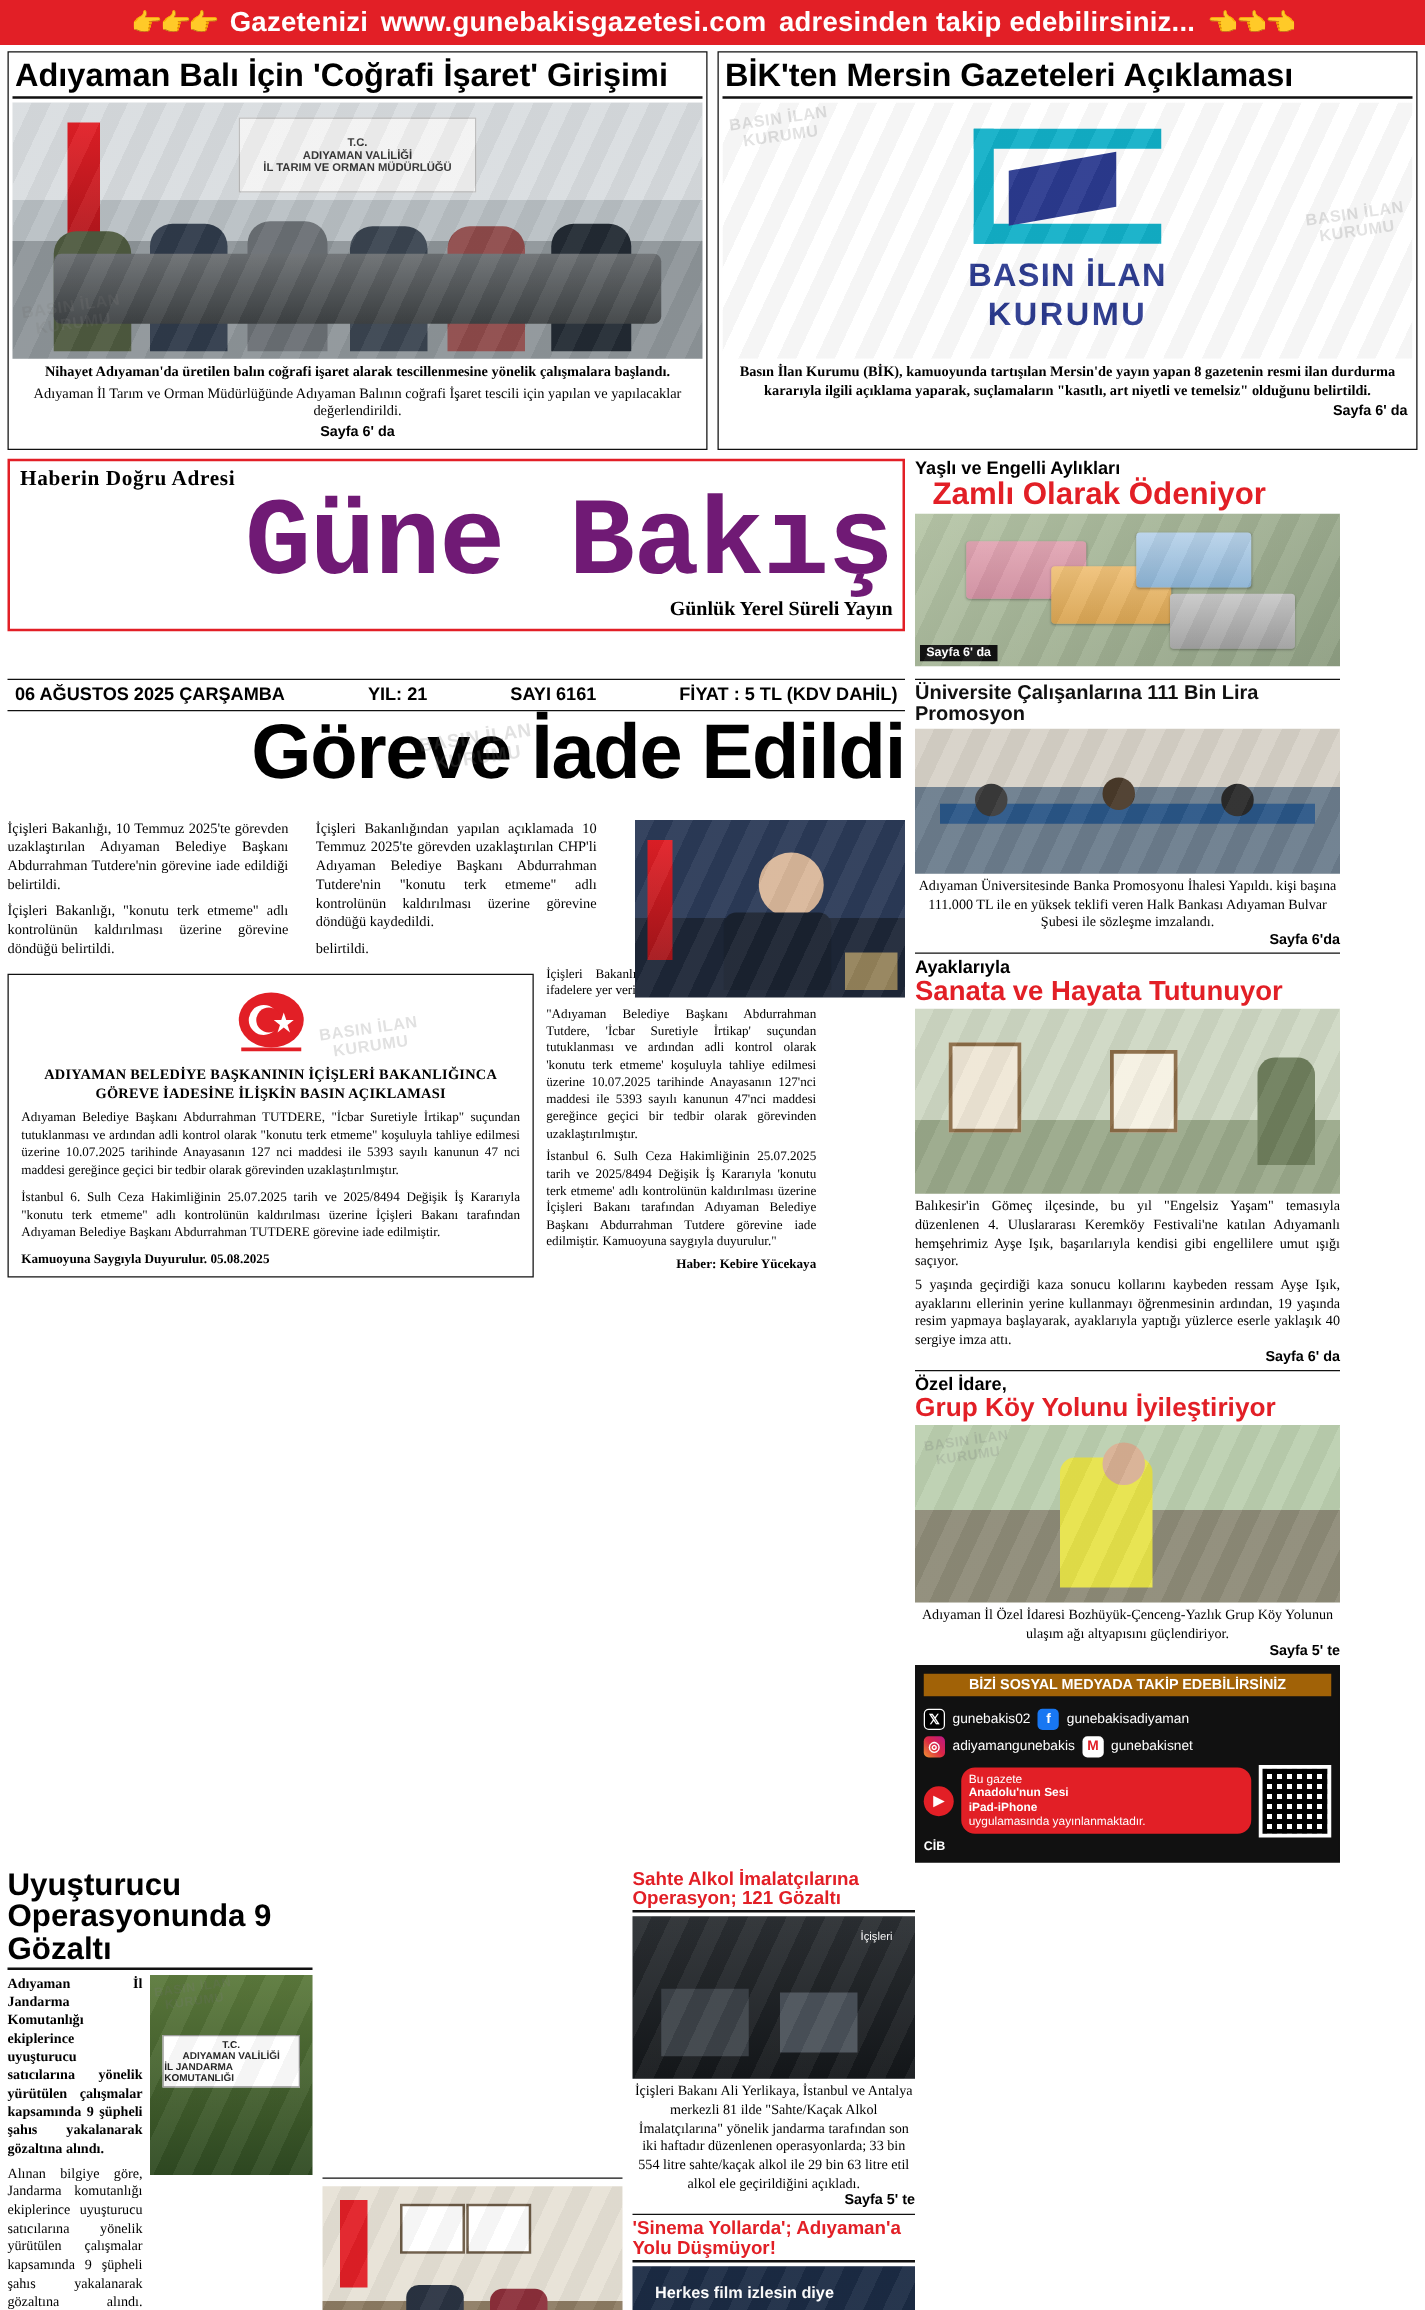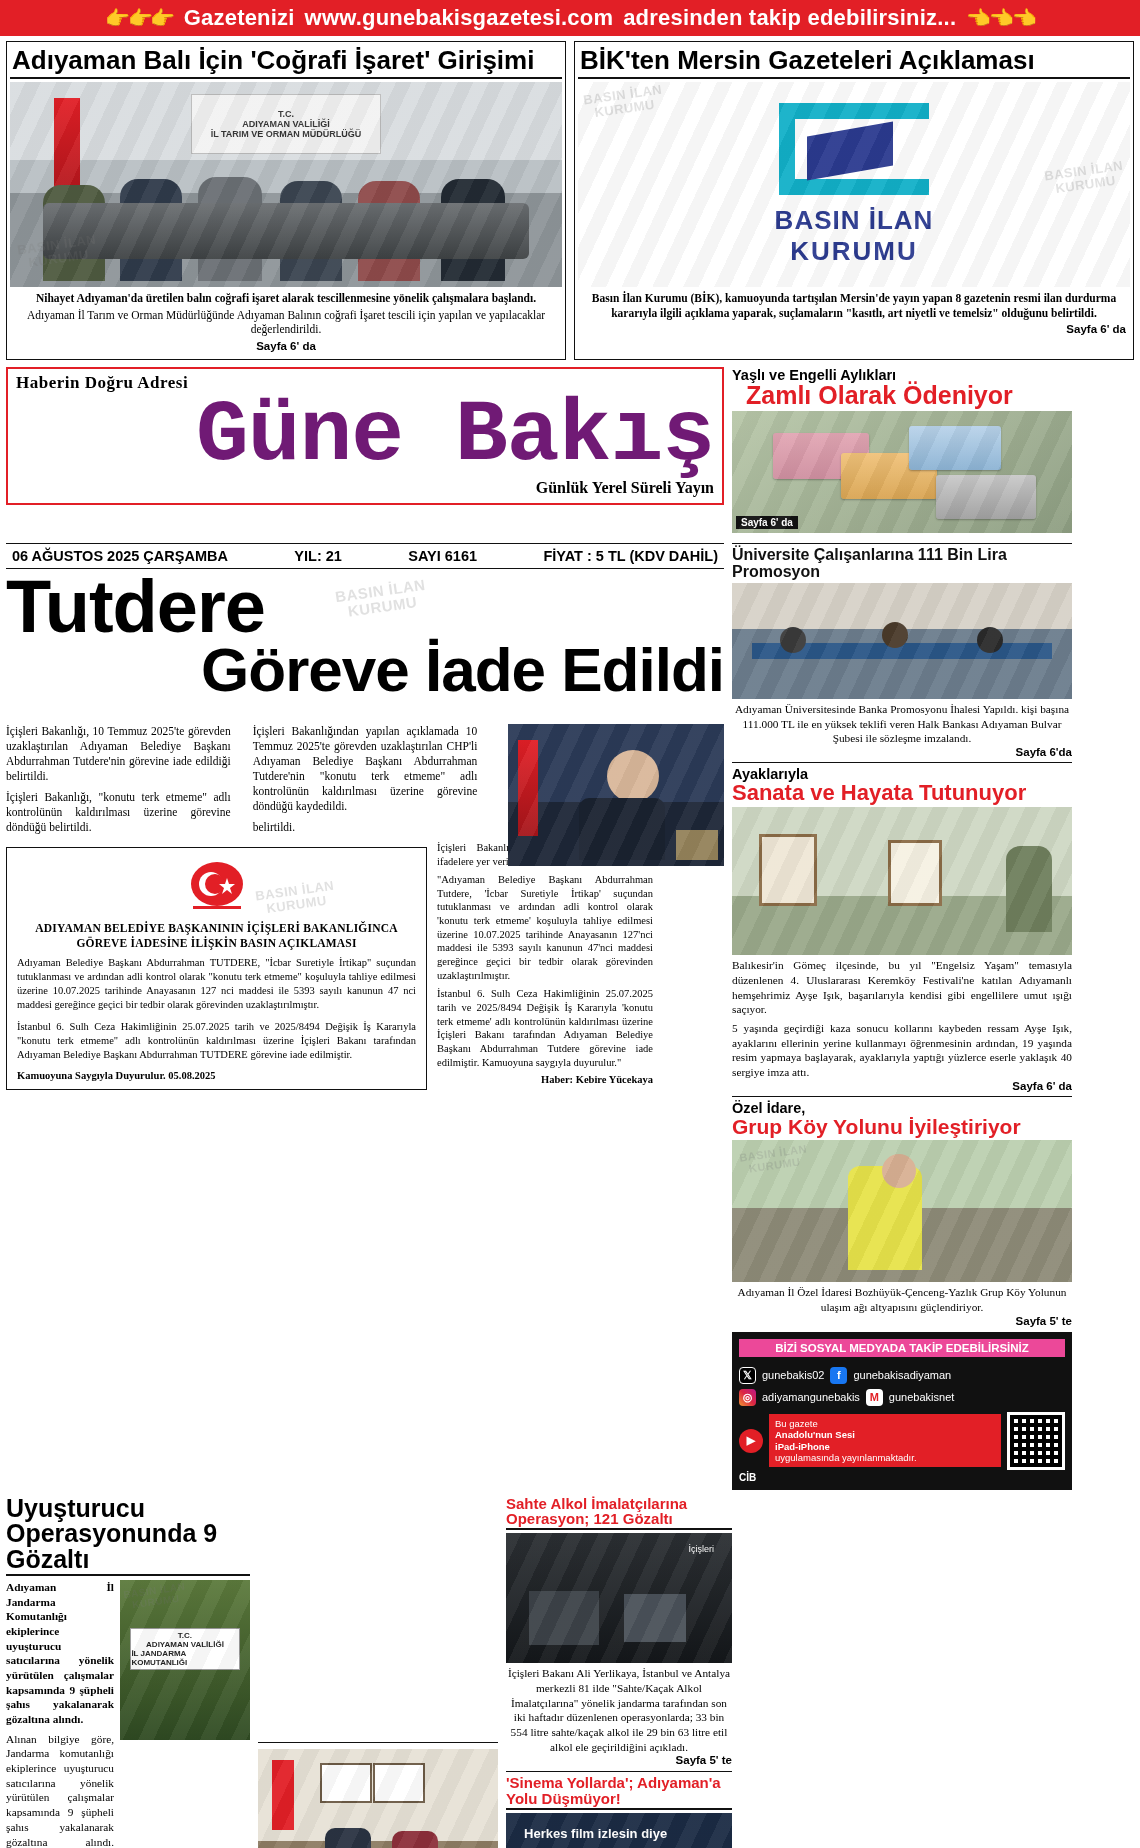--- a/index.html
+++ b/index.html
@@ -124,28 +124,28 @@
   .ccol { width:226px; }
 
   .sec-hl { font-family:"Liberation Sans", sans-serif; font-weight:bold; font-size:25px; line-height:1.02; border-bottom:2px solid #111; padding-bottom:2px; }
   .sec-hl.sm { font-size:16.5px; }
   .sec-hl.xs { font-size:15px; }
   .body-txt { font-size:11.3px; line-height:1.3; text-align:justify; }
   .body-txt p { margin:0 0 5px; }
 
   
   .promo { border:1px solid #111; background:#111; color:#fff; padding:6px; }
-  .promo-h { background:#ec4899; color:#fff; text-align:center; font-family:"Liberation Sans", sans-serif; font-weight:bold; font-size:11.5px; padding:3px 0; }
+  .promo-h { background:#a16207; color:#fff; text-align:center; font-family:"Liberation Sans", sans-serif; font-weight:bold; font-size:11.5px; padding:3px 0; }
   .social { display:flex; gap:6px; align-items:center; font-family:"Liberation Sans", sans-serif; font-size:11px; color:#fff; margin-top:5px;}
   .sicon { width:17px; height:17px; border-radius:4px; display:inline-flex; align-items:center; justify-content:center; font-size:11px; font-weight:bold; color:#fff;}
   .qr { width:58px; height:58px; background:
       repeating-linear-gradient(90deg,#000 0 4px,#fff 4px 8px),
       repeating-linear-gradient(0deg,#000 0 4px,transparent 4px 8px);
       background-blend-mode:multiply; border:3px solid #fff;}
-  .appbox { background:#e21f26; color:#fff; font-family:"Liberation Sans", sans-serif; font-size:9.5px; padding:4px 6px; line-height:1.2;}
+  .appbox { background:#e21f26; color:#fff; font-family:"Liberation Sans", sans-serif; font-size:9.5px; padding:4px 6px; line-height:1.2;border-radius:11px;}
 </style>
 </head>
 <body>
 
 <div class="page">
 
   <div class="topbar">
     <span class="hands">👉👉👉</span>
     <span>Gazetenizi</span>
     <span class="url">www.gunebakisgazetesi.com</span>
@@ -223,21 +223,20 @@
     <div class="maincol">
 
       <div class="datebar">
         <span>06 AĞUSTOS  2025 ÇARŞAMBA</span>
         <span>YIL: 21</span>
         <span>SAYI 6161</span>
         <span>FİYAT : 5 TL (KDV DAHİL)</span>
       </div>
 
       <div style="position:relative;border-bottom:0;padding-top:4px;">
-        <div class="main-hl1">Tutdere</div>
         <div class="main-hl2">Göreve İade Edildi</div>
         <div class="wm" style="left:330px;top:14px;font-size:15px;">BASIN İLAN<br>KURUMU</div>
       </div>
 
       <div style="position:relative;">
         <div class="lead">
           <div class="c">
             <p>İçişleri Bakanlığı, 10 Temmuz 2025'te görevden uzaklaştırılan Adıyaman Belediye Başkanı Abdurrahman Tutdere'nin görevine iade edildiği belirtildi.</p>
             <p>İçişleri Bakanlığı, "konutu terk etmeme" adlı kontrolünün kaldırılması üzerine görevine döndüğü belirtildi.</p>
           </div>

